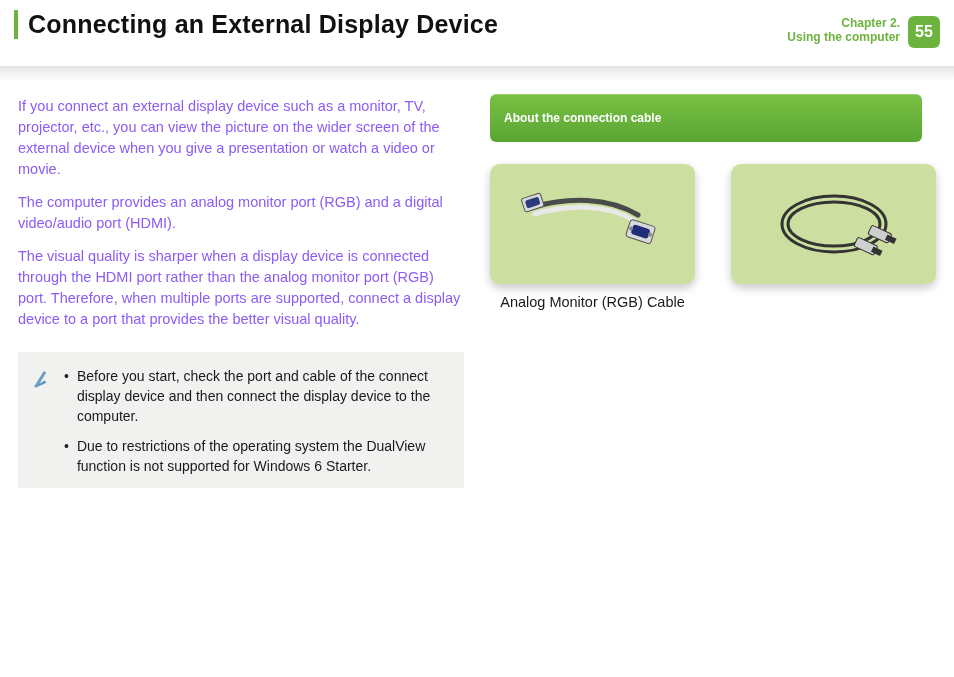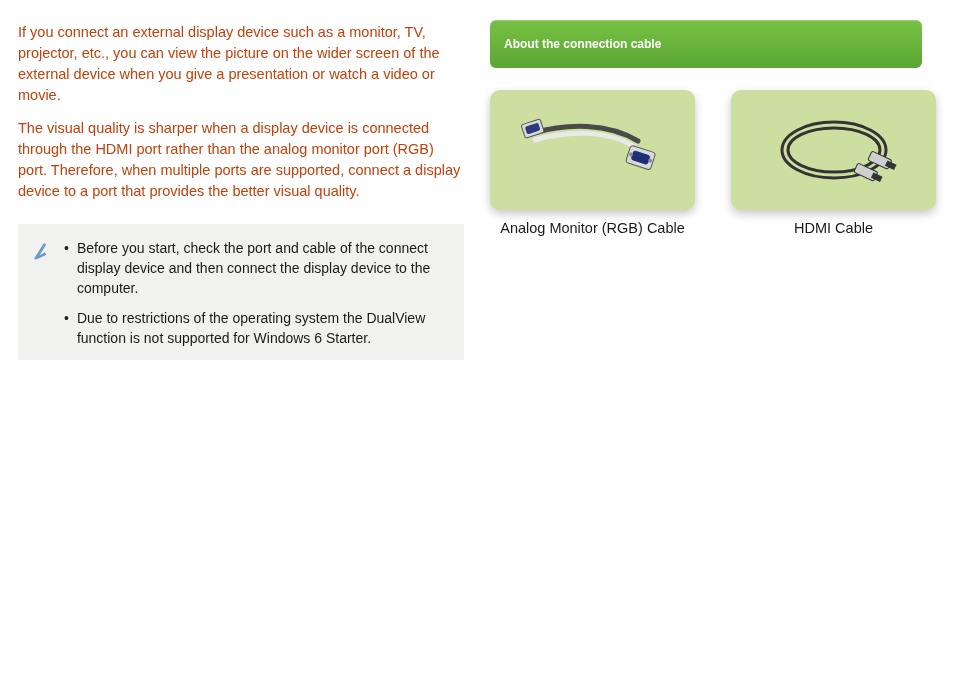--- a/index.html
+++ b/index.html
@@ -77,21 +77,21 @@
     gap: 26px;
   }
   .col {
     flex: 1 1 0;
     min-width: 0;
   }
   p.body {
     font-size: 14.5px;
     line-height: 21px;
     margin: 0 0 12px 0;
-    color: #c2410c;
+    color: #8b5cf6;
   }
 
   
   .note-box {
     background: #f1f1f0;
     padding: 14px 14px 12px 14px;
     margin-top: 22px;
     display: flex;
     gap: 10px;
   }
@@ -149,25 +149,39 @@
   .card-label {
     margin-top: 10px;
     font-size: 14.5px;
   }
 </style>
 </head>
 <body>
 
 <div class="page">
 
+  <div class="header">
+    <div class="title-bar">
+      <span class="title-text">Connecting an External Display Device</span>
+    </div>
+    <div class="chapter-block">
+      <div>Chapter 2.</div>
+      <div>Using the computer</div>
+    </div>
+    <div class="page-badge">
+      <span>55</span>
+    </div>
+    <div class="header-shadow"></div>
+  </div>
 
   <div class="cols">
 
     <div class="col">
       <p class="body">If you connect an external display device such as a monitor, TV, projector, etc., you can view the picture on the wider screen of the external device when you give a presentation or watch a video or movie.</p>
+      <p class="body">The computer provides an analog monitor port (RGB) and a digital video/audio port (HDMI).</p>
       <p class="body">The visual quality is sharper when a display device is connected through the HDMI port rather than the analog monitor port (RGB) port. Therefore, when multiple ports are supported, connect a display device to a port that provides the better visual quality.</p>
 
       <div class="note-box">
         <div class="note-icon">
           <svg width="22" height="22" viewBox="0 0 24 24">
             <path d="M3 20 L13 4 L15 5 L7 18 L14 14 L15 16 L4 21 Z" fill="#6aa7d6" stroke="#3b6fa0" stroke-width="0.6"></path>
           </svg>
         </div>
         <div class="note-list">
           <div class="note-item">
@@ -220,20 +234,19 @@
               <g transform="translate(104,58) rotate(25)">
                 <rect x="0" y="0" width="22" height="10" rx="2" fill="#cfcfcf" stroke="#333"></rect>
                 <rect x="18" y="2" width="10" height="6" fill="#333"></rect>
               </g>
               <g transform="translate(118,46) rotate(25)">
                 <rect x="0" y="0" width="22" height="10" rx="2" fill="#cfcfcf" stroke="#333"></rect>
                 <rect x="18" y="2" width="10" height="6" fill="#333"></rect>
               </g>
             </svg>
           </div>
-          <div class="card-label">HDMI Cable</div>
         </div>
 
       </div>
     </div>
 
   </div>
 </div>
 
 </body></html>

